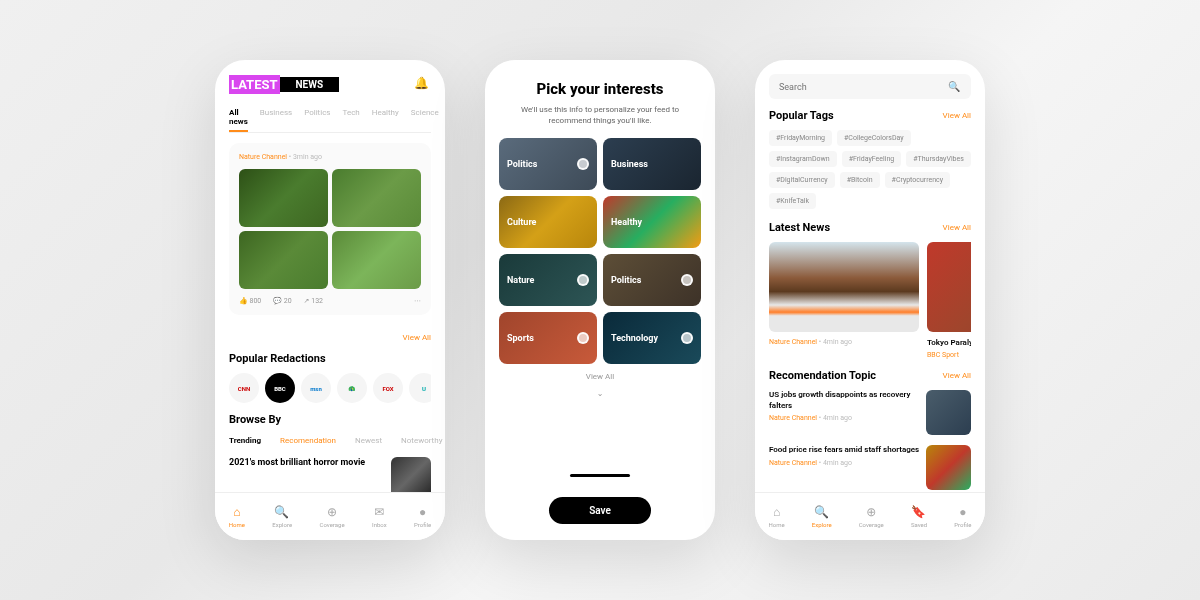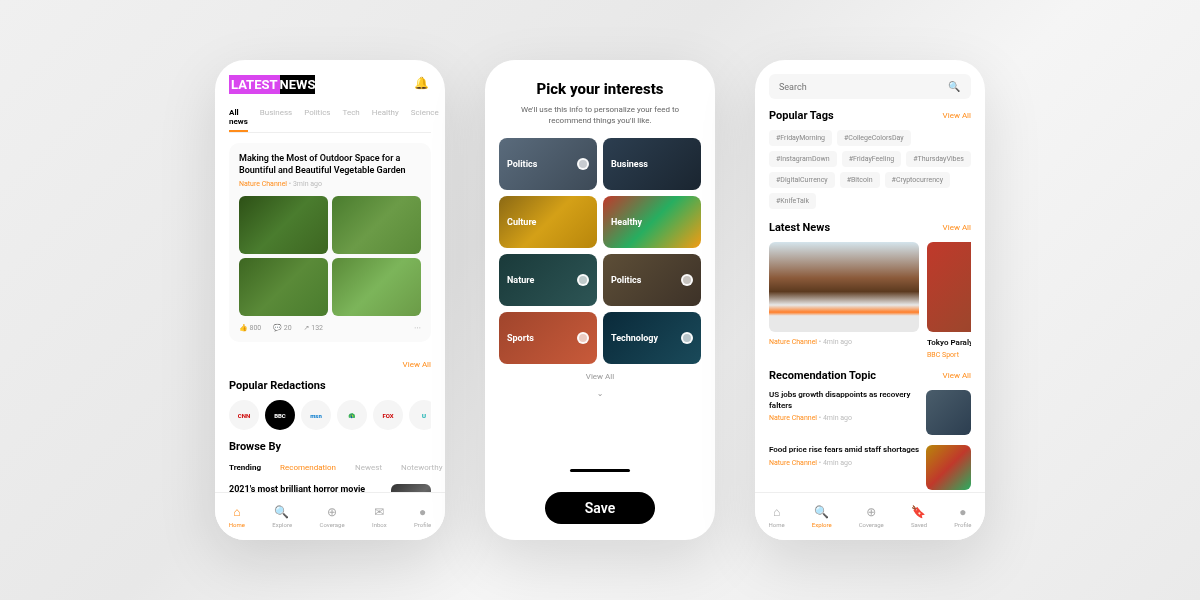--- a/index.html
+++ b/index.html
@@ -1,21 +1,21 @@
 <!DOCTYPE html>
 <html><head>
 <meta charset="utf-8">
 <style>
 *{box-sizing:border-box;margin:0;padding:0;font-family:-apple-system,BlinkMacSystemFont,"Segoe UI",Roboto,sans-serif}
 body{background:linear-gradient(135deg,#f0f0f0 0%,#e8e8e8 40%,#f5f5f5 60%,#eaeaea 100%);min-height:600px;display:flex;justify-content:center;align-items:center;gap:40px;padding:40px}
 .phone{width:230px;height:480px;background:#fff;border-radius:30px;box-shadow:0 20px 60px rgba(0,0,0,0.12);overflow:hidden;position:relative;display:flex;flex-direction:column}
 .phone-content{flex:1;overflow:hidden;padding:14px 14px 0}
 .logo{display:inline-flex;align-items:center;margin-bottom:10px}
 .logo-latest{background:#d946ef;color:#fff;font-size:13px;font-weight:700;padding:2px 2px}
-.logo-news{background:#000;color:#fff;font-size:13px;font-weight:700;padding:2px 0}
+.logo-news{background:#000;color:#fff;font-size:10px;font-weight:700;padding:2px 16px}
 .bell{position:absolute;right:16px;top:16px;color:#ff8c1a;font-size:12px}
 .tabs{display:flex;gap:12px;border-bottom:1px solid #eee;margin-bottom:10px;font-size:8px}
 .tab{color:#bbb;padding:4px 0;cursor:pointer}
 .tab.active{color:#000;font-weight:700;border-bottom:2px solid #ff8c1a}
 .card{background:#fafafa;border-radius:10px;padding:10px;margin-bottom:10px}
 .card-title{font-size:9px;font-weight:600;line-height:1.3;margin-bottom:4px}
 .meta{font-size:7px;color:#ff8c1a}
 .meta .ago{color:#bbb}
 .img-grid{display:grid;grid-template-columns:1fr 1fr;gap:4px;margin-top:8px}
 .img-grid .img{height:58px;border-radius:6px}
@@ -46,21 +46,21 @@
 .i-politics{background:linear-gradient(135deg,#5a6b7c,#3d4a57)}
 .i-business{background:linear-gradient(135deg,#2c3e50,#1a2530)}
 .i-culture{background:linear-gradient(135deg,#8b6914,#d4a017,#b8860b)}
 .i-healthy{background:linear-gradient(135deg,#c0392b,#27ae60,#f39c12)}
 .i-nature{background:linear-gradient(135deg,#1a3a3a,#2d5555)}
 .i-politics2{background:linear-gradient(135deg,#5d4e37,#3d3228)}
 .i-sports{background:linear-gradient(135deg,#a0452c,#c85a3a)}
 .i-tech{background:linear-gradient(135deg,#0a2a3a,#1a4a5a)}
 .radio{position:absolute;right:8px;width:12px;height:12px;border-radius:50%;border:2px solid rgba(255,255,255,0.9);background:rgba(255,255,255,0.7)}
 .home-ind{width:60px;height:3px;background:#000;border-radius:3px;margin:8px auto}
-.save-btn{background:#000;color:#fff;border:none;border-radius:20px;padding:8px 40px;font-size:14px;font-weight:600;display:block;margin:20px auto 10px;cursor:pointer}
+.save-btn{background:#000;color:#fff;border:none;border-radius:20px;padding:8px 40px;font-size:10px;font-weight:600;display:block;margin:20px auto 10px;cursor:pointer}
 .search{background:#f6f6f6;border-radius:6px;padding:7px 10px;display:flex;align-items:center;justify-content:space-between;margin-bottom:10px}
 .search input{border:none;background:none;font-size:9px;color:#888;outline:none;width:100%}
 .search-icon{font-size:10px;color:#bbb}
 .tags{display:flex;flex-wrap:wrap;gap:5px;margin-bottom:12px}
 .tag{background:#f6f6f6;font-size:7px;color:#888;padding:4px 7px;border-radius:4px;cursor:pointer}
 .hscroll{display:flex;gap:8px;overflow:hidden}
 .news-card{width:150px;flex-shrink:0}
 .news-img{height:90px;border-radius:6px;margin-bottom:6px}
 .cabin{background:linear-gradient(180deg,#d4e4ec 0%,#8b5a3a 40%,#5c3a1f 55%,#e8e8e8 70%,#ff7f2a 78%,#e8e8e8 82%)}
 .track{background:linear-gradient(135deg,#c0392b,#a0452c,#8b3a2c)}
@@ -85,21 +85,20 @@
     <span class="bell">🔔</span>
     <div class="tabs">
       <span class="tab active">All news</span>
       <span class="tab">Business</span>
       <span class="tab">Politics</span>
       <span class="tab">Tech</span>
       <span class="tab">Healthy</span>
       <span class="tab">Science</span>
     </div>
     <div class="card">
-      <div class="card-title">Making the Most of Outdoor Space for a Bountiful and Beautiful Vegetable Garden</div>
       <div class="meta"><span>Nature Channel</span> <span class="ago">• <span>3min ago</span></span></div>
       <div class="img-grid">
         <div class="img grn1"></div>
         <div class="img grn2"></div>
         <div class="img grn3"></div>
         <div class="img grn4"></div>
       </div>
       <div class="engage">
         <span>👍 <span>800</span></span>
         <span>💬 <span>20</span></span>

